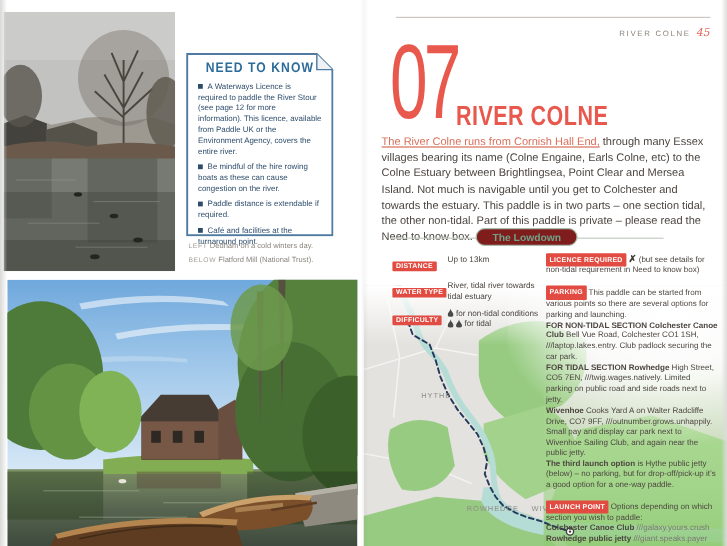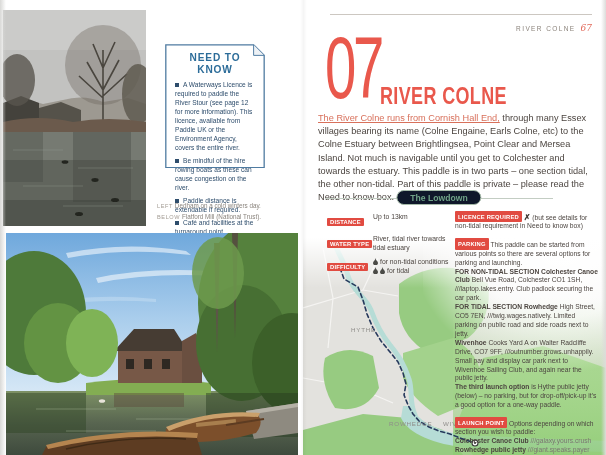--- a/index.html
+++ b/index.html
@@ -11,21 +11,21 @@
   .edge-l { position:absolute; left:0; top:0; width:6px; height:100%; background:linear-gradient(90deg,#d9d9d7,rgba(255,255,255,0)); }
   .edge-r { position:absolute; right:0; top:0; width:5px; height:100%; background:linear-gradient(270deg,#dcdcda,rgba(255,255,255,0)); }
   .gutter { position:absolute; left:300px; top:0; width:7px; height:100%; background:linear-gradient(90deg,rgba(0,0,0,0),rgba(0,0,0,.04),rgba(0,0,0,0)); }
 
   
   .photo { position:absolute; overflow:hidden; }
   .photo-top { left:3px; top:10px; width:143px; height:216px; }
   .photo-bottom { left:6px; top:233px; width:292px; height:222px; }
 
   
-  .ntk { position:absolute; left:165px; top:44px; width:100px; height:153px; }
+  .ntk { position:absolute; left:155px; top:44px; width:123px; height:153px; }
   .ntk svg.frame { position:absolute; inset:0; }
   .ntk-inner { position:absolute; inset:0; padding:7px 10px 6px 10px; }
   .ntk-title { text-align:center; color:#2c6c99; font-size:11.5px; font-weight:bold; letter-spacing:1px; transform:scaleX(.88); margin-bottom:5px; }
   .ntk-item { font-size:6.6px; line-height:9px; color:#2e4d6c; margin-bottom:4px; }
   .ntk-bullet { display:inline-block; width:4px; height:4px; background:#2e4d6c; margin-right:4px; }
 
   .caption { position:absolute; left:157px; top:201px; width:140px; font-size:6.3px; line-height:10.5px; color:#8a847d; }
   .cap-label { font-size:5.6px; letter-spacing:.6px; color:#a39c94; }
 
   
@@ -37,21 +37,21 @@
   .chap-num { position:absolute; left:325px; top:30px; font-size:88px; line-height:75px; font-weight:400;
               color:#e9584c; letter-spacing:-5px; transform:scaleX(.64); transform-origin:left top; }
   .chap-title { position:absolute; left:380px; top:83px; font-size:23px; font-weight:bold; color:#e9584c;
                 letter-spacing:0.5px; transform:scaleX(.78); transform-origin:left top; white-space:nowrap; }
 
   .intro { position:absolute; left:318px; top:112px; width:276px; font-size:9.2px; line-height:13.2px; color:#4c4540; }
   .intro .lead { color:#d8705b;text-decoration:underline; }
 
   .lowdown { position:absolute; left:325px; top:190px; width:228px; height:16px; }
   .lowdown .rule { position:absolute; left:0; right:0; top:8px; height:1px; background:#c3cdc3; }
-  .lowdown .pill { position:absolute; left:50%; top:0; transform:translateX(-50%); background:#0f172a;
+  .lowdown .pill { position:absolute; left:50%; top:0; transform:translateX(-50%); background:#7f1d1d;
                    border:1px solid #a6bba9; border-radius:9px; padding:1.5px 13px; color:#6fa287;
                    font-size:8.6px; font-weight:bold; white-space:nowrap; }
 
   .badge { display:inline-block; background:#e14b41; color:#fff; font-size:5.8px; font-weight:bold;
            padding:1.5px 3px 1px 3px; border-radius:1px; letter-spacing:.2px; vertical-align:1px; }
 
   .stats { position:absolute; left:327px; top:211px; width:128px; }
   .stat-row { display:flex; margin-bottom:4px; }
   .stat-badge-col { flex:0 0 46px; }
   .stat-value { flex:1; font-size:6.8px; line-height:9px; color:#4c4540; padding-top:1px; }
@@ -272,21 +272,21 @@
       <g>
         <path d="M40,214 Q110,196 190,202 L196,222 L36,222 Z" fill="#5d3c22"></path>
         <path d="M40,212 Q112,194 192,200 L191,205 Q112,199 42,216 Z" fill="#b5854f"></path>
         <path d="M60,216 Q120,202 180,206" stroke="#3f2a16" stroke-width="1.4" fill="none"></path>
       </g>
     </svg>
   </div>
 
   <div class="hdr-rule"></div>
   <div class="hdr">
-    <span class="hdr-title">RIVER COLNE</span><span class="hdr-page">67</span>
+    <span class="hdr-title">RIVER COLNE</span><span class="hdr-page">45</span>
   </div>
 
   <div class="chap-num">07</div>
   <div class="chap-title">RIVER COLNE</div>
 
   <p class="intro"><span class="lead">The River Colne runs from Cornish Hall End,</span><span> through many Essex villages bearing its name (Colne Engaine, Earls Colne, etc) to the Colne Estuary between Brightlingsea, Point Clear and Mersea Island. Not much is navigable until you get to Colchester and towards the estuary. This paddle is in two parts – one section tidal, the other non-tidal. Part of this paddle is private – please read the Need to know box.</span></p>
 
   <div class="lowdown">
     <div class="rule"></div>
     <div class="pill">The Lowdown</div>

